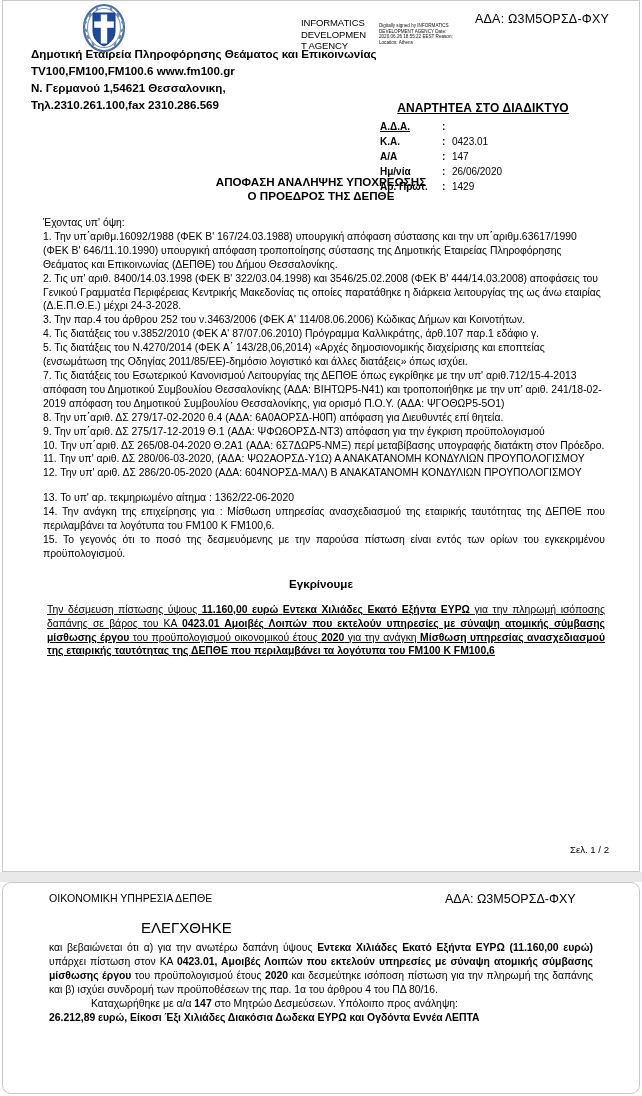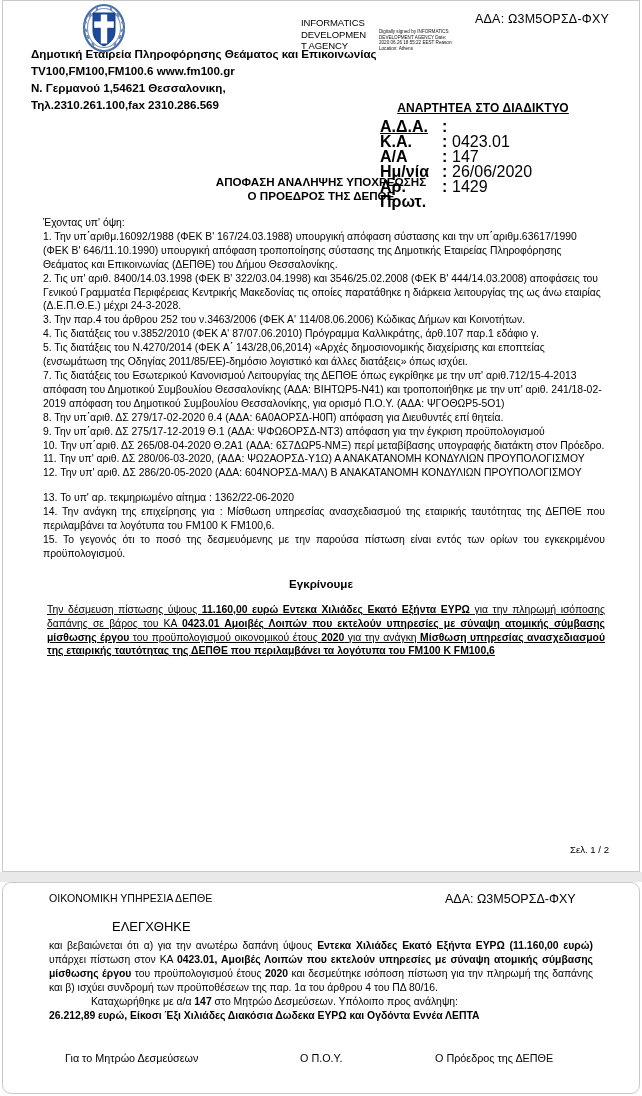--- a/index.html
+++ b/index.html
@@ -69,21 +69,21 @@
   }
   .emblem svg { display: block; }
 
   .sig-block {
     position: absolute;
     left: 276px;
     top: 16px;
     width: 160px;
     display: flex;
     gap: 4px;
-    align-items: flex-end;
+    align-items: center;
   }
   .sig-label {
     font-size: 9.5px;
     line-height: 11.5px;
     color: #000;
     width: 74px;
     text-align: left;
     letter-spacing: -0.1px;
   }
   .sig-detail {
@@ -115,21 +115,21 @@
   .anartitea-title {
     font-size: 12px;
     font-weight: bold;
     text-decoration: underline;
     text-align: center;
     margin-bottom: 4px;
     letter-spacing: .1px;
   }
   .meta-row {
     display: flex;
-    font-size: 16px;
+    font-size: 10px;
     font-weight: bold;
     line-height: 15px;
     padding-left: 22px;
   }
   .meta-key { width: 62px; }
   .meta-key.underline { text-decoration: underline; }
   .meta-colon { width: 10px; }
   .meta-val { font-weight: normal; }
 
   
@@ -188,22 +188,22 @@
     top: 9px;
     font-size: 10.6px;
   }
   .p2-ada {
     position: absolute;
     left: 420px;
     top: 9px;
     font-size: 12.5px;
   }
   .p2-checked {
-    margin-left: 87px;
-    font-size: 13px;
+    margin-left: 116px;
+    font-size: 15px;
     margin-top: 2px;
   }
   .p2-body {
     margin-top: 5px;
     padding: 0 24px 0 24px;
   }
   .p2-body .para { text-align: justify; }
   .sign-row {
     display: flex;
     margin-top: 30px;
@@ -346,21 +346,16 @@
       <div class="p2-checked">ΕΛΕΓΧΘΗΚΕ</div>
 
       <div class="p2-body">
         <p class="para"><span>και βεβαιώνεται ότι α) για την ανωτέρω δαπάνη ύψους  </span><b>Εντεκα Χιλιάδες Εκατό Εξήντα ΕΥΡΩ (11.160,00 ευρώ)</b><span> υπάρχει πίστωση στον ΚΑ </span><b>0423.01, Αμοιβές Λοιπών που εκτελούν υπηρεσίες με σύναψη ατομικής σύμβασης μίσθωσης έργου</b><span> του προϋπολογισμού έτους </span><b>2020</b><span> και δεσμεύτηκε ισόποση πίστωση για την πληρωμή της δαπάνης και β) ισχύει συνδρομή των προϋποθέσεων της παρ. 1α του άρθρου 4 του ΠΔ 80/16.</span></p>
 
         <p class="para" style="text-align:left;padding-left:42px;"><span>Καταχωρήθηκε με α/α </span><b>147</b><span> στο Μητρώο Δεσμεύσεων. Υπόλοιπο προς ανάληψη:</span></p>
 
         <p class="para"><b>26.212,89  ευρώ,</b><span>        </span><b>Είκοσι  Έξι  Χιλιάδες  Διακόσια  Δωδεκα  ΕΥΡΩ  και Ογδόντα Εννέα ΛΕΠΤΑ</b></p>
       </div>
 
-      <div class="sign-row">
-        <div class="sign-col-1">Για το Μητρώο Δεσμεύσεων</div>
-        <div class="sign-col-2">Ο Π.Ο.Υ.</div>
-        <div class="sign-col-3">Ο Πρόεδρος της ΔΕΠΘΕ</div>
-      </div>
     </div>
   </div>
 
 </div>
 
 </body></html>

